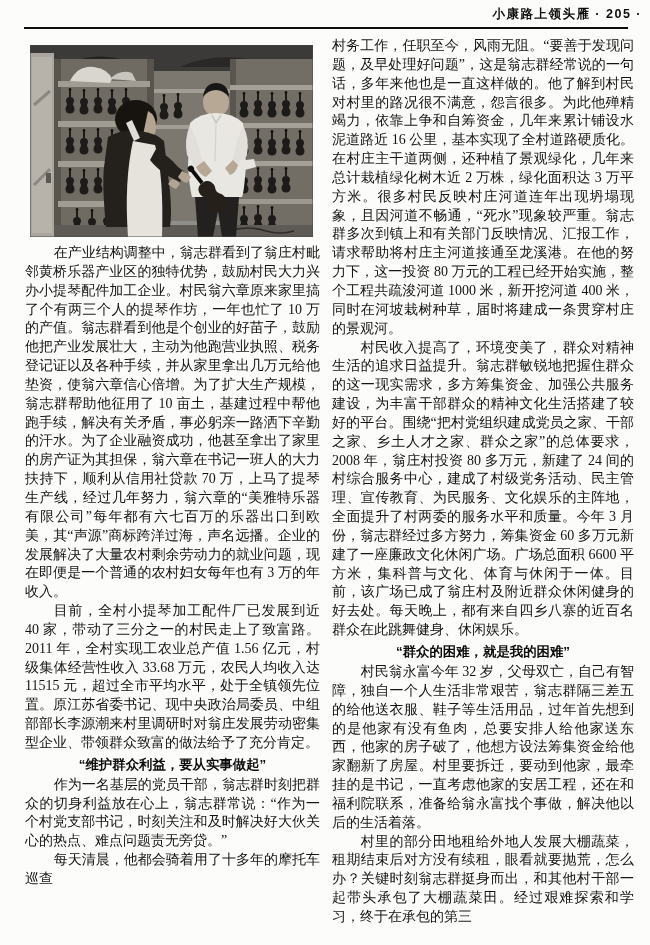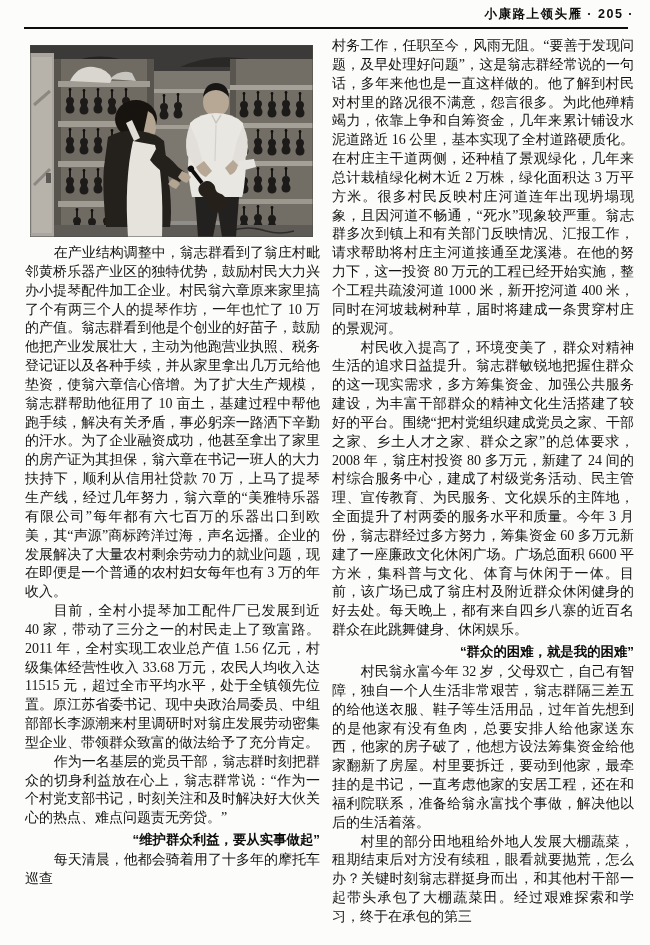--- a/index.html
+++ b/index.html
@@ -6,21 +6,21 @@
   .page{
     position:relative;
     width:650px;height:945px;
     margin:0 auto;
     background:#fcfcfa;
     overflow:hidden;
     font-family:"Liberation Serif","DejaVu Serif",serif;
     color:#141414;
   }
   .running-header{
-    position:absolute;top:6px;right:16px;
+    position:absolute;top:6px;right:8px;
     font-size:12.5px;letter-spacing:1.5px;
     font-weight:600;color:#0e0e0e;
     font-family:"Liberation Sans","DejaVu Sans",sans-serif;
     white-space:nowrap;
   }
   .header-rule{
     position:absolute;top:27px;left:24px;width:604px;height:2px;
     background:#0d0d0d;
   }
   .photo-frame{
@@ -39,21 +39,21 @@
     margin:0;
     font-size:14px;
     line-height:18.85px;
     text-align:justify;
     text-justify:inter-ideograph;
   }
   .para.indent{text-indent:2.05em;}
   .para.heading{
     font-family:"Liberation Sans","DejaVu Sans",sans-serif;
     font-weight:700;
-    text-align:right;
+    text-align:center;
     text-indent:0;
     font-size:13.4px;
     line-height:19px;
     margin:2px 0 2px 0;
     color:#0d0d0d;
   }
 </style>
 </head>
 <body>
 
@@ -270,22 +270,22 @@
         <path d="M142,134 q5,1 8,5 l-4,5 q-5,-2 -8,-5 Z" fill="#b3a592"></path>
       </g>
 
       <rect x="0" y="0" width="283" height="192" fill="none" stroke="#4b4a47" stroke-width="1"></rect>
     </svg>
   </div>
 
   <div class="col col-left">
       <p class="para body indent">在产业结构调整中，翁志群看到了翁庄村毗邻黄桥乐器产业区的独特优势，鼓励村民大力兴办小提琴配件加工企业。村民翁六章原来家里搞了个有两三个人的提琴作坊，一年也忙了 10 万的产值。翁志群看到他是个创业的好苗子，鼓励他把产业发展壮大，主动为他跑营业执照、税务登记证以及各种手续，并从家里拿出几万元给他垫资，使翁六章信心倍增。为了扩大生产规模，翁志群帮助他征用了 10 亩土，基建过程中帮他跑手续，解决有关矛盾，事必躬亲一路洒下辛勤的汗水。为了企业融资成功，他甚至拿出了家里的房产证为其担保，翁六章在书记一班人的大力扶持下，顺利从信用社贷款 70 万，上马了提琴生产线，经过几年努力，翁六章的“美雅特乐器有限公司”每年都有六七百万的乐器出口到欧美，其“声源”商标跨洋过海，声名远播。企业的发展解决了大量农村剩余劳动力的就业问题，现在即便是一个普通的农村妇女每年也有 3 万的年收入。</p>
       <p class="para body indent">目前，全村小提琴加工配件厂已发展到近 40 家，带动了三分之一的村民走上了致富路。2011 年，全村实现工农业总产值 1.56 亿元，村级集体经营性收入 33.68 万元，农民人均收入达 11515 元，超过全市平均水平，处于全镇领先位置。原江苏省委书记、现中央政治局委员、中组部部长李源潮来村里调研时对翁庄发展劳动密集型企业、带领群众致富的做法给予了充分肯定。</p>
+      <p class="para heading">“维护群众利益，要从实事做起”</p>
       <p class="para body indent">作为一名基层的党员干部，翁志群时刻把群众的切身利益放在心上，翁志群常说：“作为一个村党支部书记，时刻关注和及时解决好大伙关心的热点、难点问题责无旁贷。”</p>
-      <p class="para heading">“维护群众利益，要从实事做起”</p>
       <p class="para body indent">每天清晨，他都会骑着用了十多年的摩托车巡查</p>
     </div>
 
   <div class="col col-right">
       <p class="para body">村务工作，任职至今，风雨无阻。“要善于发现问题，及早处理好问题”，这是翁志群经常说的一句话，多年来他也是一直这样做的。他了解到村民对村里的路况很不满意，怨言很多。为此他殚精竭力，依靠上争和自筹资金，几年来累计铺设水泥道路近 16 公里，基本实现了全村道路硬质化。在村庄主干道两侧，还种植了景观绿化，几年来总计栽植绿化树木近 2 万株，绿化面积达 3 万平方米。很多村民反映村庄河道连年出现坍塌现象，且因河道不畅通，“死水”现象较严重。翁志群多次到镇上和有关部门反映情况、汇报工作，请求帮助将村庄主河道接通至龙溪港。在他的努力下，这一投资 80 万元的工程已经开始实施，整个工程共疏浚河道 1000 米，新开挖河道 400 米，同时在河坡栽树种草，届时将建成一条贯穿村庄的景观河。</p>
       <p class="para body indent">村民收入提高了，环境变美了，群众对精神生活的追求日益提升。翁志群敏锐地把握住群众的这一现实需求，多方筹集资金、加强公共服务建设，为丰富干部群众的精神文化生活搭建了较好的平台。围绕“把村党组织建成党员之家、干部之家、乡土人才之家、群众之家”的总体要求，2008 年，翁庄村投资 80 多万元，新建了 24 间的村综合服务中心，建成了村级党务活动、民主管理、宣传教育、为民服务、文化娱乐的主阵地，全面提升了村两委的服务水平和质量。今年 3 月份，翁志群经过多方努力，筹集资金 60 多万元新建了一座廉政文化休闲广场。广场总面积 6600 平方米，集科普与文化、体育与休闲于一体。目前，该广场已成了翁庄村及附近群众休闲健身的好去处。每天晚上，都有来自四乡八寨的近百名群众在此跳舞健身、休闲娱乐。</p>
       <p class="para heading">“群众的困难，就是我的困难”</p>
       <p class="para body indent">村民翁永富今年 32 岁，父母双亡，自己有智障，独自一个人生活非常艰苦，翁志群隔三差五的给他送衣服、鞋子等生活用品，过年首先想到的是他家有没有鱼肉，总要安排人给他家送东西，他家的房子破了，他想方设法筹集资金给他家翻新了房屋。村里要拆迁，要动到他家，最牵挂的是书记，一直考虑他家的安居工程，还在和福利院联系，准备给翁永富找个事做，解决他以后的生活着落。</p>
       <p class="para body indent">村里的部分田地租给外地人发展大棚蔬菜，租期结束后对方没有续租，眼看就要抛荒，怎么办？关键时刻翁志群挺身而出，和其他村干部一起带头承包了大棚蔬菜田。经过艰难探索和学习，终于在承包的第三</p>
     </div>

